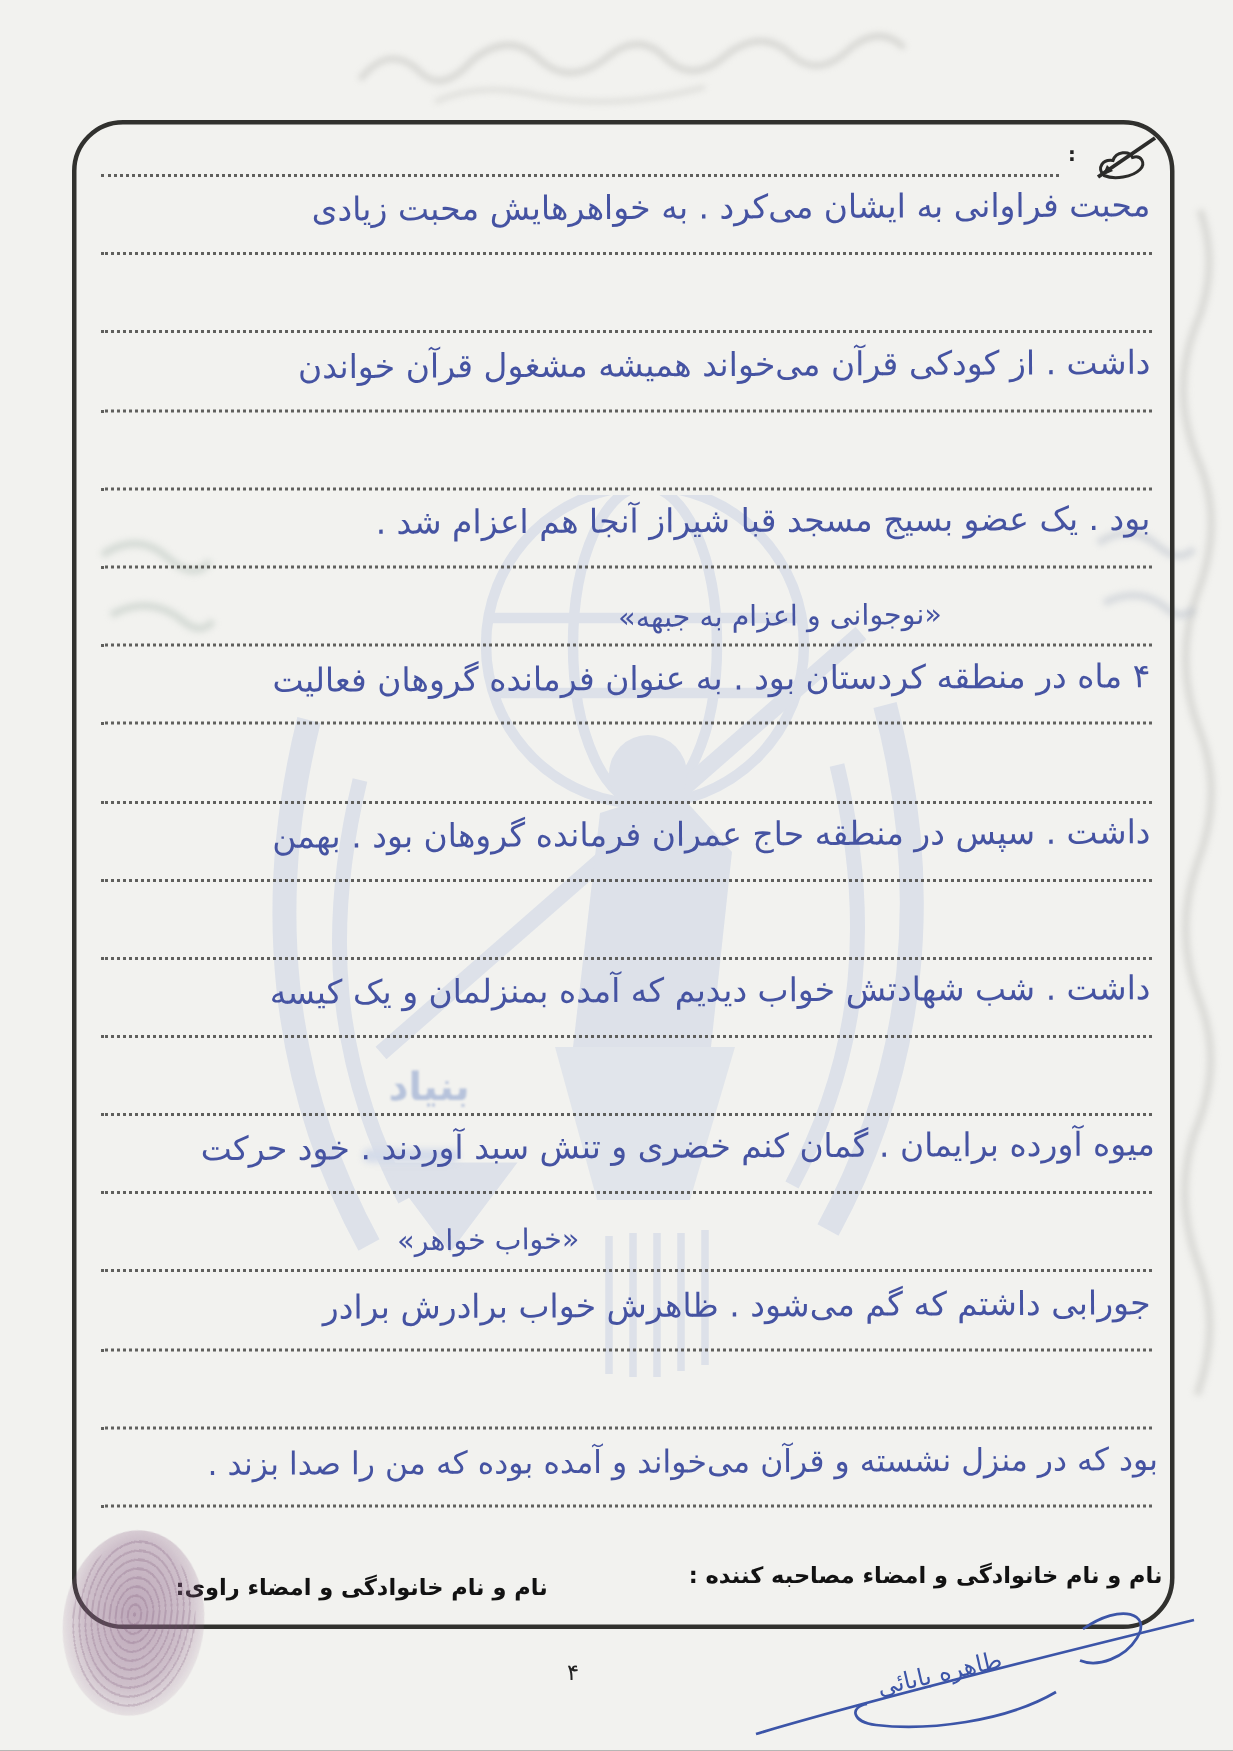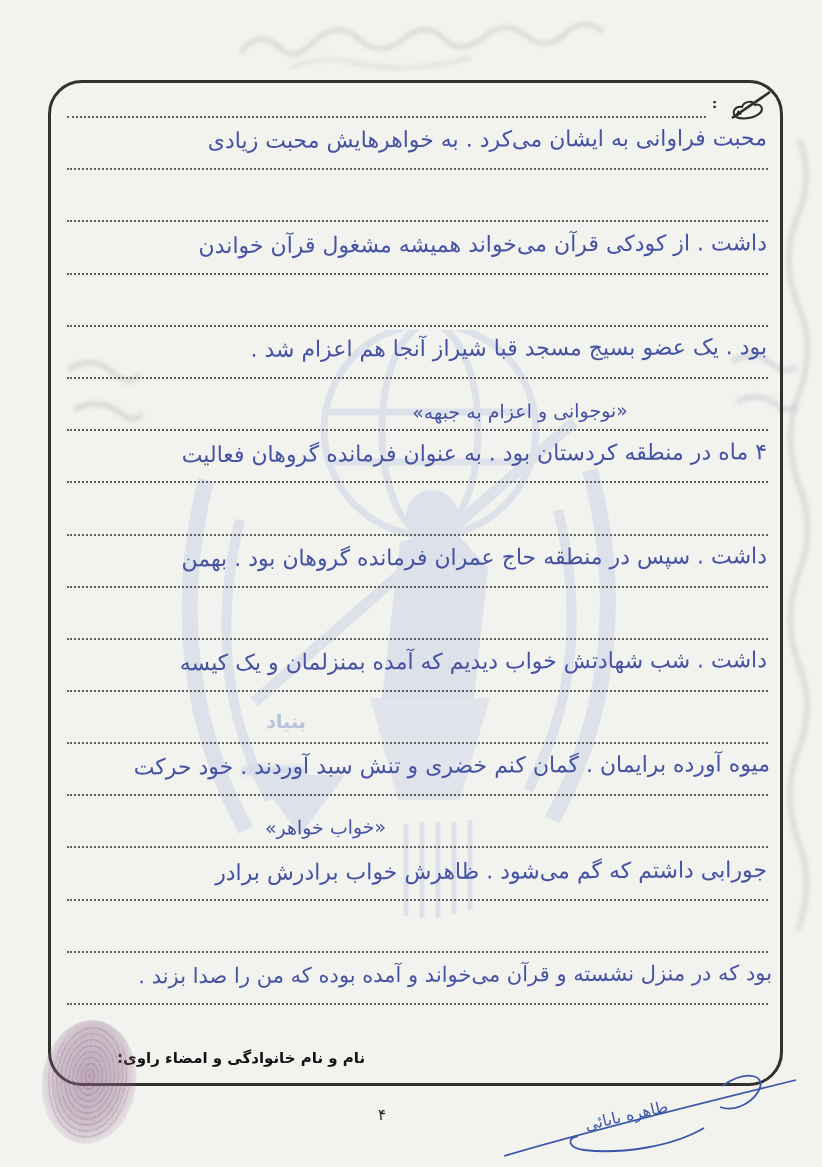--- a/index.html
+++ b/index.html
@@ -35,21 +35,21 @@
     position:absolute;direction:rtl;white-space:nowrap;
     font-weight:bold;font-size:15px;color:#121212;letter-spacing:.2px;
   }
   .page-num{
     position:absolute;left:378px;top:1106px;font-size:15px;color:#222;
   }
   
   .wm{position:absolute;left:170px;top:330px;width:480px;height:600px;opacity:.55;pointer-events:none;}
   .wm-text{
     position:absolute;left:246px;top:710px;width:80px;
-    direction:rtl;text-align:center;font-weight:bold;font-size:19px;
+    direction:rtl;text-align:center;font-weight:bold;font-size:26px;
     color:#b7c3db;filter:blur(.6px);letter-spacing:1px;
   }
   .wm-bar{position:absolute;left:242px;top:766px;width:64px;height:9px;background:#d4dbe9;filter:blur(2px);border-radius:4px;}
   
   .fingerprint{
     position:absolute;left:42px;top:1020px;width:94px;height:124px;
     transform:rotate(7deg);border-radius:50%;
     background:radial-gradient(ellipse at 50% 45%,
       rgba(141,100,136,.52) 0%, rgba(141,100,136,.36) 50%,
       rgba(141,100,136,.14) 70%, rgba(141,100,136,0) 82%);
@@ -146,20 +146,21 @@
   <div class="hw" style="top:335px;left:62px;width:705px">بود . یک عضو بسیج مسجد قبا شیراز آنجا هم اعزام شد .</div>
   <div class="hw hw-head" style="top:399px;left:380px;width:280px">«نوجوانی و اعزام به جبهه»</div>
   <div class="hw" style="top:440px;left:62px;width:705px">۴ ماه در منطقه کردستان بود . به عنوان فرمانده گروهان فعالیت</div>
   <div class="hw" style="top:544px;left:62px;width:705px">داشت . سپس در منطقه حاج عمران فرمانده گروهان بود . بهمن</div>
   <div class="hw" style="top:648px;left:62px;width:705px">داشت . شب شهادتش خواب دیدیم که آمده بمنزلمان و یک کیسه</div>
   <div class="hw" style="top:752px;left:58px;width:712px">میوه آورده برایمان . گمان کنم خضری و تنش سبد آوردند . خود حرکت</div>
   <div class="hw hw-head" style="top:815px;left:238px;width:175px">«خواب خواهر»</div>
   <div class="hw" style="top:858px;left:62px;width:705px">جورابی داشتم که گم می‌شود . ظاهرش خواب برادرش برادر</div>
   <div class="hw" style="top:962px;left:6px;width:766px;font-size:21px">بود که در منزل نشسته و قرآن می‌خواند و آمده بوده که من را صدا بزند .</div>
 
+  <div class="plabel" style="right:47px;top:1041px">نام و نام خانوادگی و امضاء مصاحبه کننده :</div>
   <div class="plabel" style="left:117px;top:1049px">نام و نام خانوادگی و امضاء راوی:</div>
 
   <div class="fingerprint"></div>
 
   <svg class="sig" viewBox="0 0 305 100">
     <g stroke="#3c55a8" stroke-width="1.8" fill="none">
       <path d="M224 20 C250 2 270 10 260 26 C252 39 234 46 222 41"></path>
       <path d="M6 90 C80 68 208 36 298 14"></path>
       <path d="M206 62 C172 82 120 88 86 84 C70 82 68 72 80 70"></path>
     </g>

